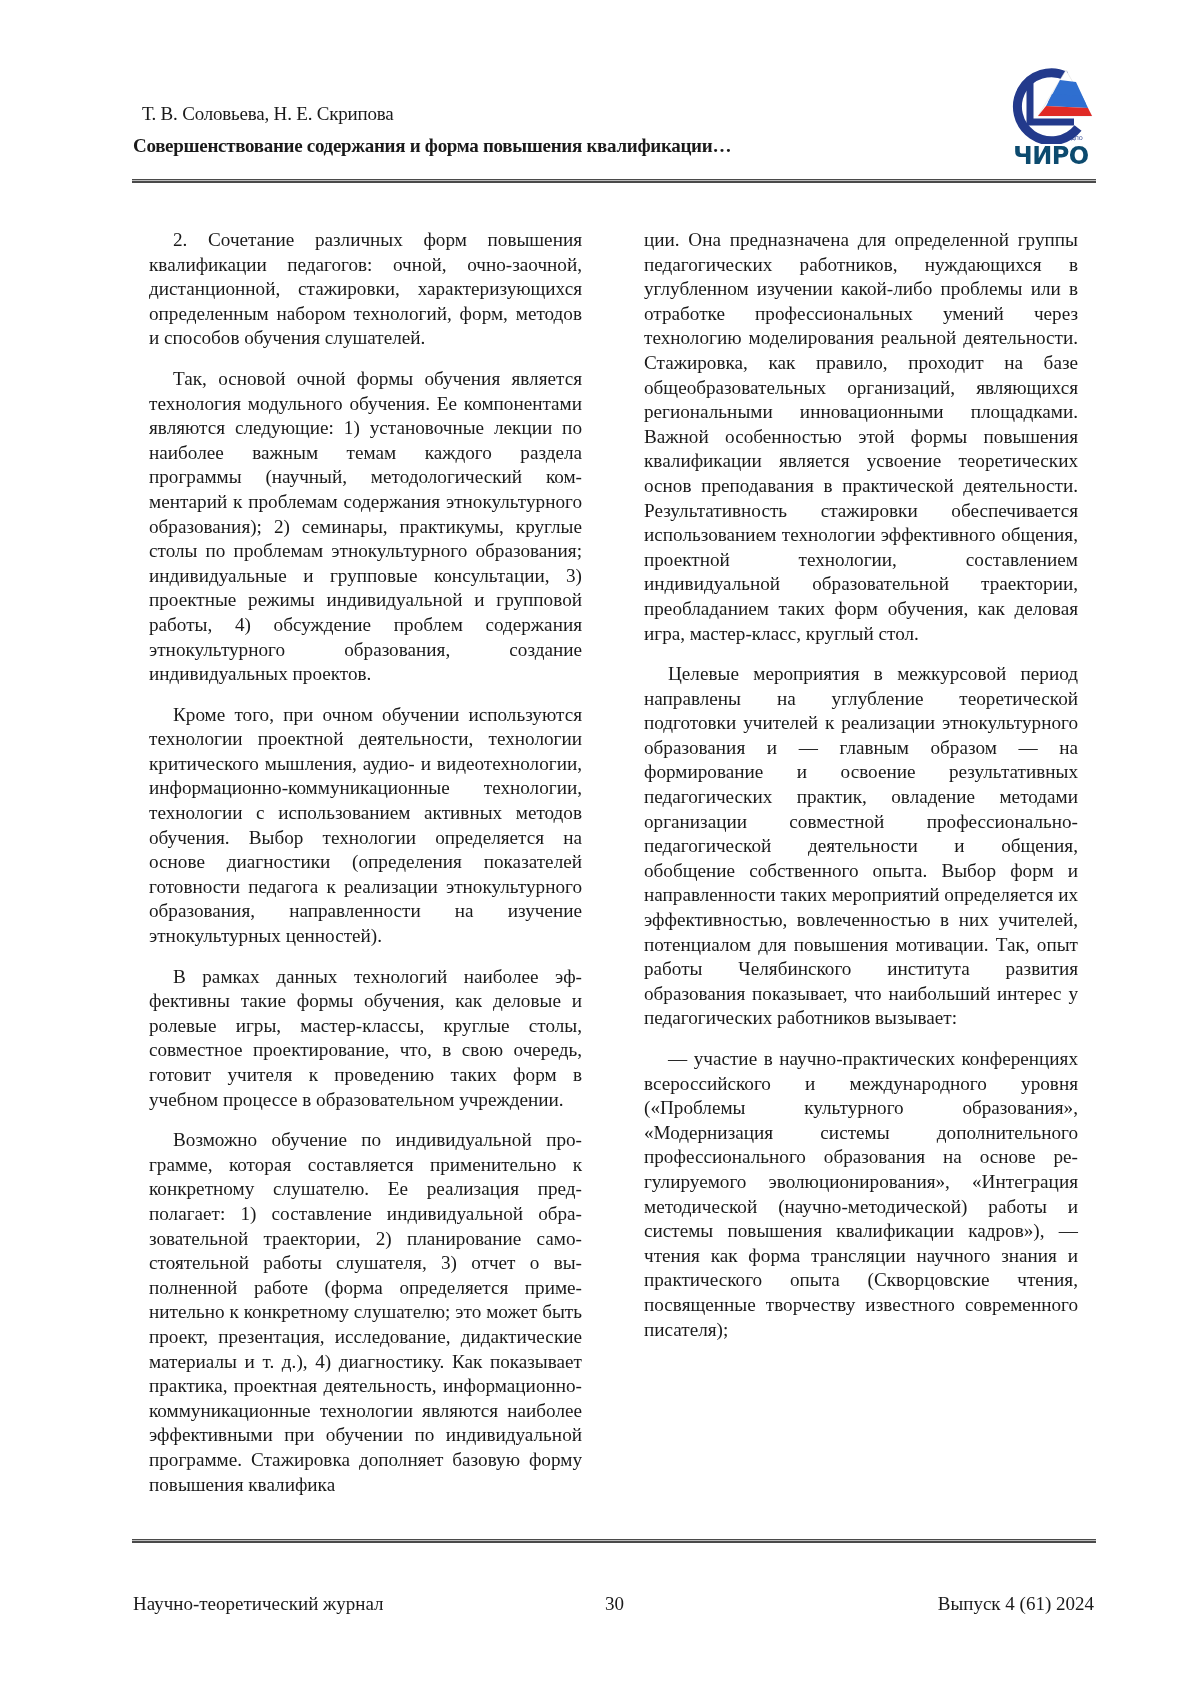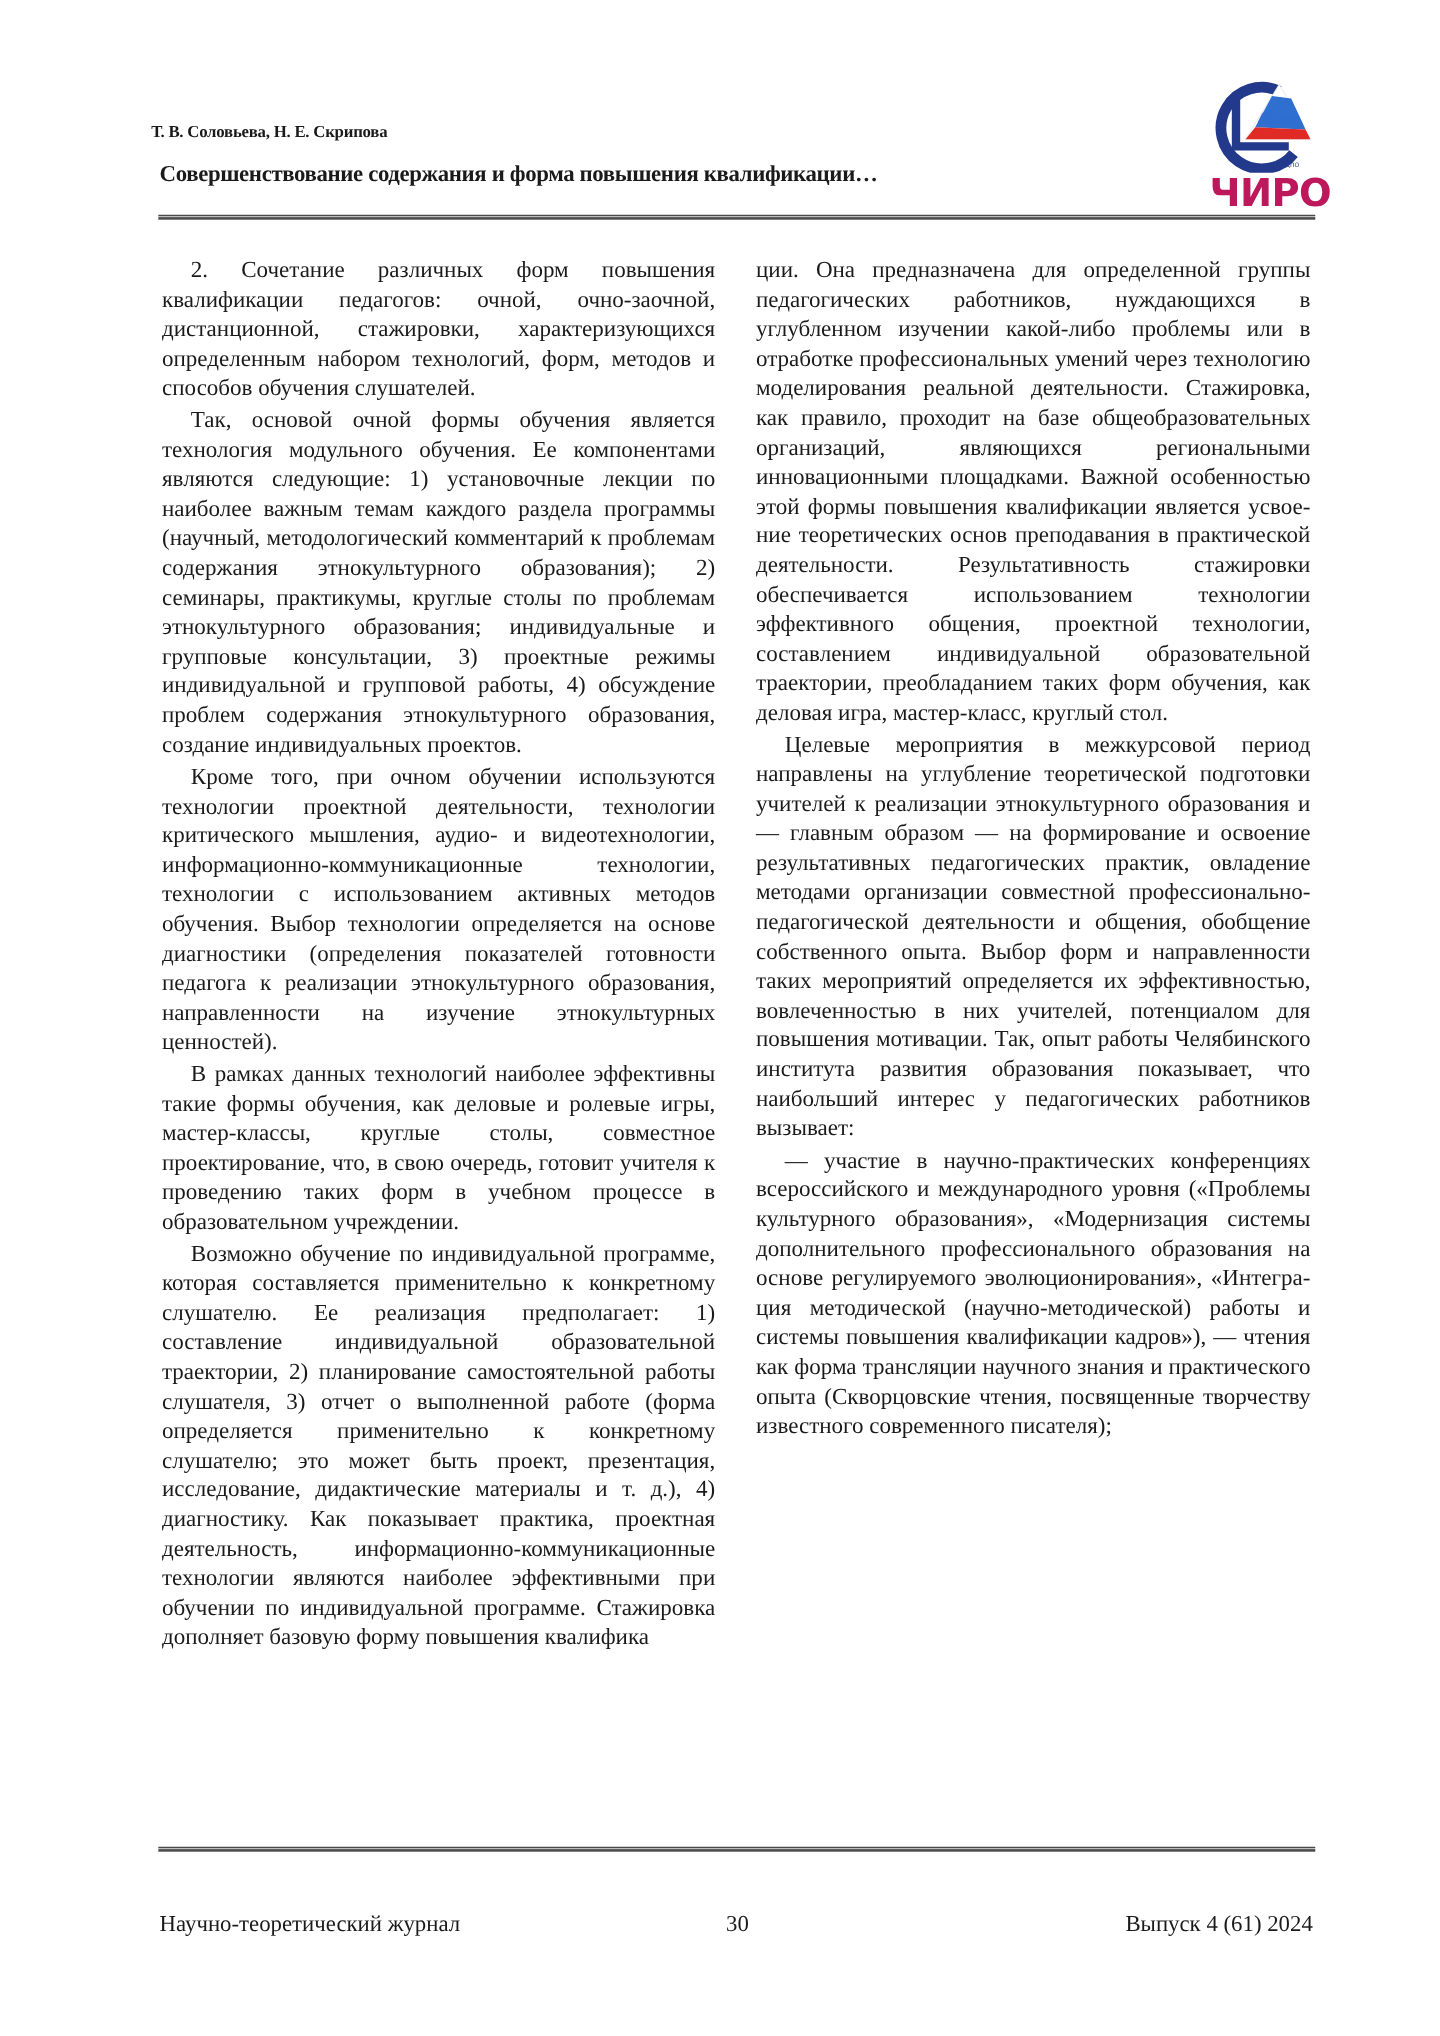--- a/index.html
+++ b/index.html
@@ -1,31 +1,31 @@
 <!DOCTYPE html>
 <html><head>
 <meta charset="utf-8">
 <style>
   html, body { margin: 0; padding: 0; background: #ffffff; }
   body { width: 1200px; height: 1697px; position: relative; overflow: hidden; color: #1a1a1a; }
 
   .header-authors {
-    position: absolute; left: 126px; top: 103px;
-    font-family: "Liberation Serif", serif; font-weight: bold; font-size: 14px;
+    position: absolute; left: 142px; top: 103px;
+    font-family: "Liberation Serif", serif; font-weight: normal; font-size: 19px;
     letter-spacing: -0.2px; white-space: nowrap;
   }
   .header-title {
     position: absolute; left: 133px; top: 135px;
     font-family: "Liberation Serif", serif; font-weight: bold; font-size: 19px;
     letter-spacing: -0.3px; white-space: nowrap;
   }
   .logo { position: absolute; left: 1008px; top: 66px; width: 86px; height: 106px; }
   .logo-text {
     position: absolute; left: 0; top: 76px; width: 86px; text-align: center;
-    font-family: "DejaVu Sans", sans-serif; font-weight: bold; font-size: 32px; color: #be185d;
+    font-family: "DejaVu Sans", sans-serif; font-weight: bold; font-size: 24px; color: #0c4a6e;
     letter-spacing: -0.5px;
   }
   .logo-small {
     position: absolute; left: 52px; top: 69px; font-family: "DejaVu Sans", sans-serif;
     font-size: 5px; color: #233a8c;
   }
 
   .rule {
     position: absolute; left: 132px; width: 964px; height: 4px;
     border-top: 1px solid #4a4a4a; border-bottom: 2px solid #4a4a4a;
@@ -34,21 +34,21 @@
   .rule-top { top: 179px; }
   .rule-bottom { top: 1539px; }
 
   .col {
     position: absolute; top: 212px; width: 465px;
     font-family: "Liberation Serif", serif; font-size: 19.2px; line-height: 24.6px;
     text-align: justify; hyphens: manual;
   }
   .col-left { left: 133px; }
   .col-right { left: 628px; width: 466px; font-family: Liberation Serif, serif; }
-  .col p { margin: 2px; text-indent: 24px; }
+  .col p { margin: 16px; text-indent: 24px; }
   .col p.noindent { text-indent: 0; }
 
   .footer {
     position: absolute; top: 1567px; font-family: "Liberation Serif", serif; font-size: 19px;
     white-space: nowrap;
     margin-top: 26px;
   }
   .footer-journal { left: 133px; }
   .footer-page { left: 605px; }
   .footer-issue { right: 106px; }

